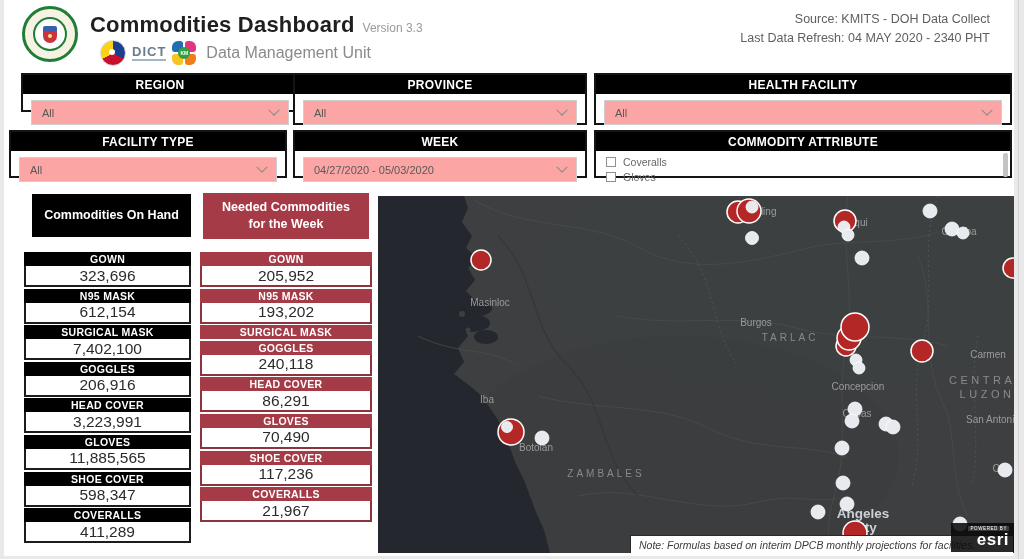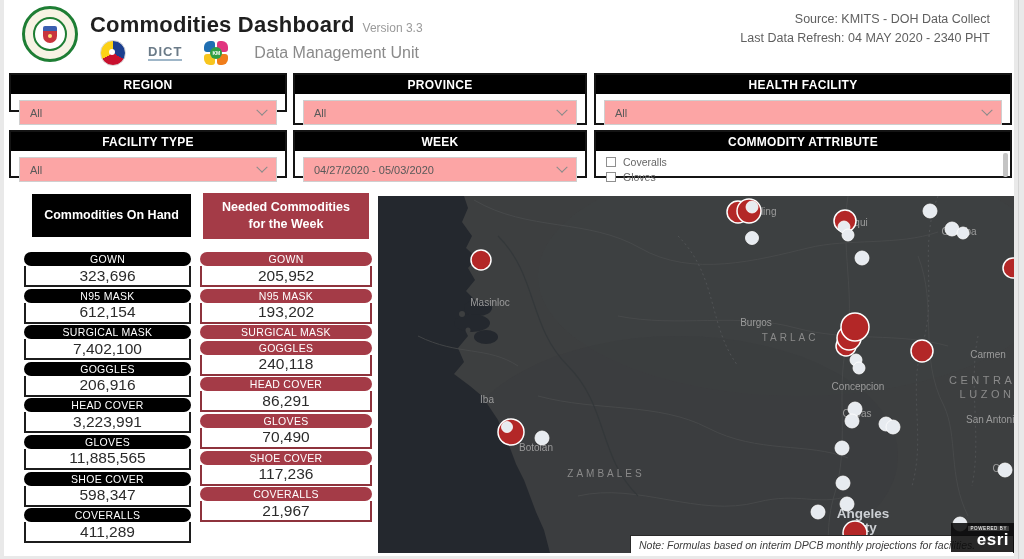--- a/index.html
+++ b/index.html
@@ -18,21 +18,21 @@
         border:3px solid #1e7e34;background:#f7f3e4;box-sizing:border-box;
         display:flex;align-items:center;justify-content:center;}
   .seal-inner{width:34px;height:34px;border-radius:50%;border:2px solid #1e7e34;background:#fff;
         box-sizing:border-box;display:flex;align-items:center;justify-content:center;}
   .seal-shield{width:14px;height:17px;border-radius:2px 2px 7px 7px;
         background:linear-gradient(180deg,#3b5fb0 0%,#3b5fb0 32%,#c8343d 32%);position:relative;}
   .seal-shield::after{content:"";position:absolute;left:5px;top:8px;width:4px;height:4px;border-radius:50%;background:#ffe27a;}
   .title-row{position:absolute;left:86px;top:12px;white-space:nowrap;}
   .title{font-size:22px;font-weight:700;color:#1f1f1f;letter-spacing:.2px;}
   .version{font-size:12px;color:#9a9a9a;margin-left:8px;font-weight:400;}
-  .logo-row{position:absolute;left:96px;top:40px;height:26px;display:flex;align-items:center;gap:22px;}
+  .logo-row{position:absolute;left:96px;top:40px;height:26px;display:flex;align-items:center;gap:6px;}
   .pinwheel{width:24px;height:24px;border-radius:50%;
         background:conic-gradient(#1b3f8f 0 120deg,#c8102e 120deg 240deg,#fcd116 240deg 360deg);
         border:1px solid #d8d8d8;position:relative;}
   .pinwheel::after{content:"";position:absolute;left:8px;top:8px;width:6px;height:6px;border-radius:50%;background:#fff;}
   .dict{font-size:13px;font-weight:700;color:#6b7b88;letter-spacing:1px;border-bottom:2px solid #9fb6c8;line-height:14px;}
   .kmlogo{width:24px;height:24px;border-radius:6px;position:relative;overflow:hidden;background:#fff;}
   .kmq{position:absolute;width:11px;height:11px;border-radius:3px;}
   .kmq.q1{left:0;top:0;background:#1f6fb2;}
   .kmq.q2{right:0;top:0;background:#e1357f;}
   .kmq.q3{left:0;bottom:0;background:#f7c51e;}
@@ -59,22 +59,22 @@
 
   
   .colhead{position:absolute;color:#fff;font-weight:700;font-size:12.5px;text-align:center;
            display:flex;align-items:center;justify-content:center;box-sizing:border-box;line-height:1.35;}
   .colhead.black{background:#000;}
   .colhead.red{background:#a43b47;padding:0 14px;}
 
   
   .cardcol{position:absolute;display:flex;flex-direction:column;gap:1.6px;}
   .card{display:flex;flex-direction:column;}
-  .card-h{height:14px;color:#fff;font-size:10.5px;font-weight:400;letter-spacing:.3px;
-          display:flex;align-items:center;justify-content:center;border-radius:7px;}
+  .card-h{height:14px;color:#fff;font-size:10.5px;font-weight:700;letter-spacing:.3px;
+          display:flex;align-items:center;justify-content:center;}
   .card-h.black{background:#000;}
   .card-h.red{background:#a43b47;}
   .card-v{height:19px;background:#fff;font-size:15.5px;color:#2b2b2b;
           display:flex;align-items:center;justify-content:center;box-sizing:content-box;}
   .card-v.bl{border:2px solid #1c1c1c;border-top:none;}
   .card-v.br{border:2px solid #8e323c;border-top:none;}
 
   
   .map{position:absolute;left:374px;top:196px;width:636px;height:357px;background:#3d3f40;overflow:hidden;}
   .map svg{display:block;}
@@ -115,21 +115,21 @@
         <span class="kmc">KM</span>
       </span>
       <span class="dmu">Data Management Unit</span>
     </div>
     <div class="src">
       <div>Source: KMITS - DOH Data Collect</div>
       <div>Last Data Refresh: 04 MAY 2020 - 2340 PHT</div>
     </div>
   </div>
 
-  <div class="filter" style="left:5px;top:73px;width:278px;height:39px;">
+  <div class="filter" style="left:17px;top:73px;width:278px;height:39px;">
     <div class="filter-h">REGION</div>
     <div class="dd">
       <span>All</span>
       <span class="chev"></span>
     </div>
   </div>
 
   <div class="filter" style="left:289px;top:73px;width:294px;height:52px;">
     <div class="filter-h">PROVINCE</div>
     <div class="dd">

